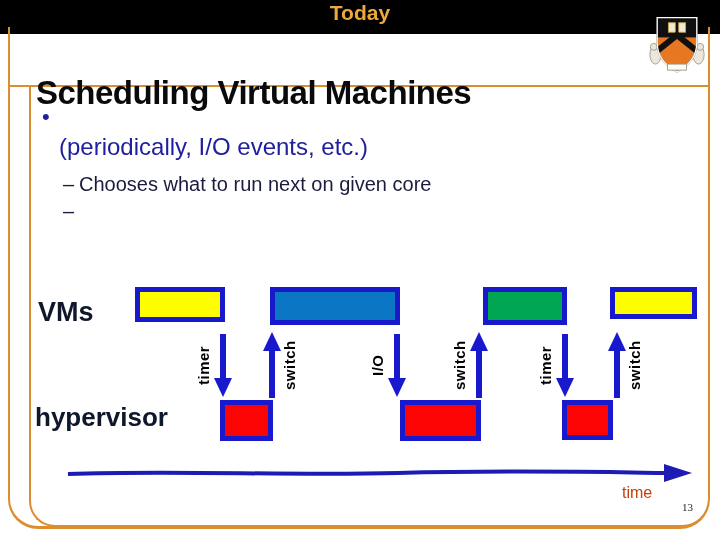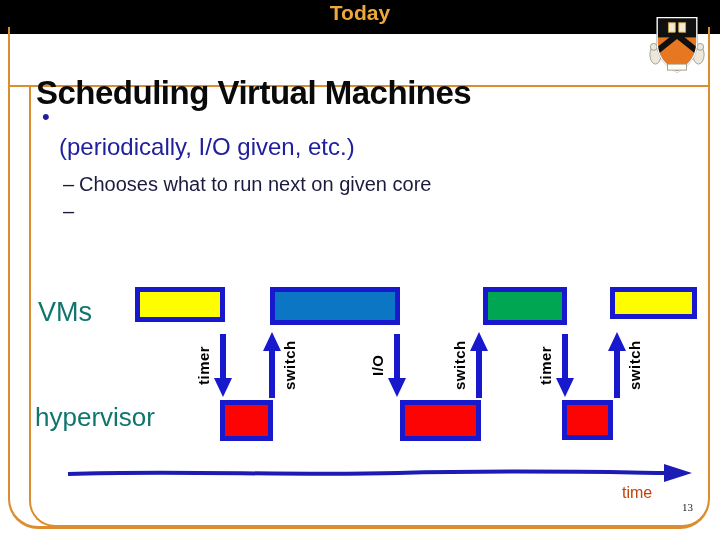--- a/index.html
+++ b/index.html
@@ -40,21 +40,21 @@
     color:var(--bullet,#20209E);font-size:24px;line-height:30px;
   }
   .bullet-main .marker{width:17px;font-size:22px;}
   .bullet-sub{
     position:absolute;left:63px;top:171px;width:600px;
     color:var(--subtext,#1B1B3E);font-size:20px;line-height:27px;
   }
   .bullet-sub .row{display:flex;}
   .bullet-sub .dash{width:16px;}
   
-  .diagram-label{position:absolute;font-weight:normal;color:#0f766e;white-space:nowrap;}
+  .diagram-label{position:absolute;font-weight:bold;color:#0f172a;white-space:nowrap;}
   .dbox{position:absolute;box-sizing:border-box;border:5px solid #1818CC;}
   .shaft{position:absolute;width:6px;}
   .head-down{position:absolute;width:0;height:0;border-left:9px solid transparent;border-right:9px solid transparent;border-top:19px solid #1818CC;}
   .head-up{position:absolute;width:0;height:0;border-left:9px solid transparent;border-right:9px solid transparent;border-bottom:19px solid #1818CC;}
   .vlabel{
     position:absolute;height:68px;width:20px;writing-mode:vertical-rl;transform:rotate(180deg);
     text-align:center;font-weight:bold;font-size:15px;color:#000;letter-spacing:0.5px;
   }
   .time-axis{position:absolute;left:58px;top:458px;width:650px;height:32px;}
   .time-label{position:absolute;left:622px;top:484px;font-weight:normal;font-size:16px;color:#c2410c;}
@@ -93,21 +93,21 @@
       <polygon points="7,48 32,28 57,48 57,39 32,19 7,39" fill="#101010"></polygon>
     </g>
     <path d="M9 3 H55 V32 Q55 54 32 66 Q9 54 9 32 Z" fill="none" stroke="#ffffff" stroke-width="1.5"></path>
     <rect x="21" y="57" width="22" height="7" fill="#fdfbf4" stroke="#9a958a" stroke-width="1"></rect>
   </svg>
 
   <div class="bullet-main">
     <span class="marker">•</span>
     <span>
       <br>
-      <span>(periodically, I/O given, etc.)</span>
+      <span>(periodically, I/O events, etc.)</span>
     </span>
   </div>
 
   <div class="bullet-sub">
     <div class="row">
       <span class="dash">–</span>
       <span>Chooses what to run next on given core</span>
     </div>
     <div class="row">
       <span class="dash">–</span>

